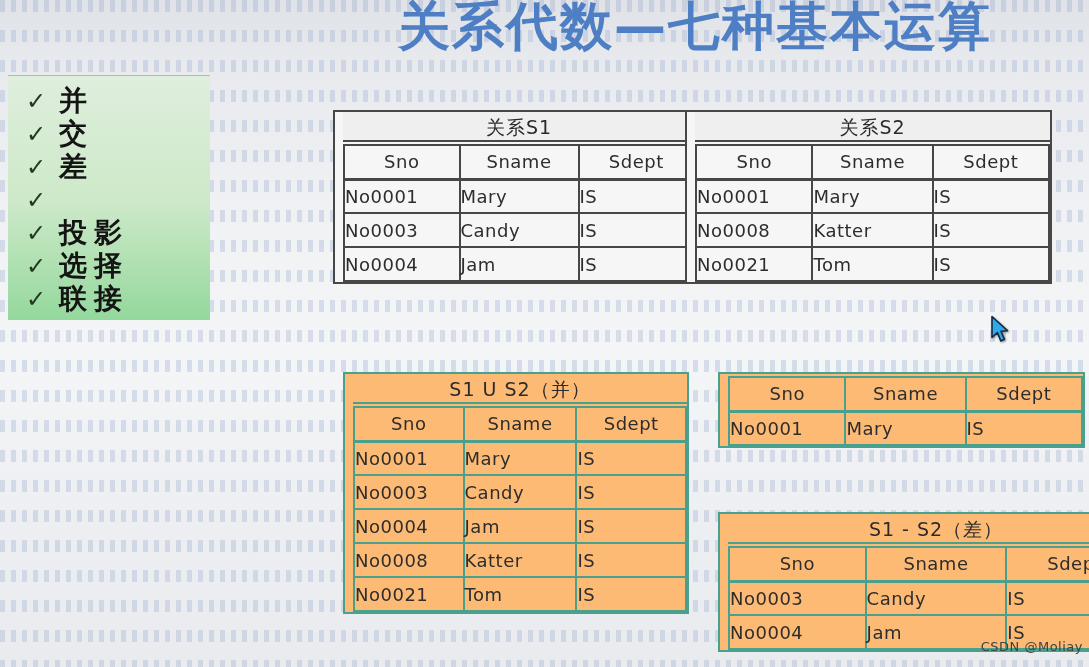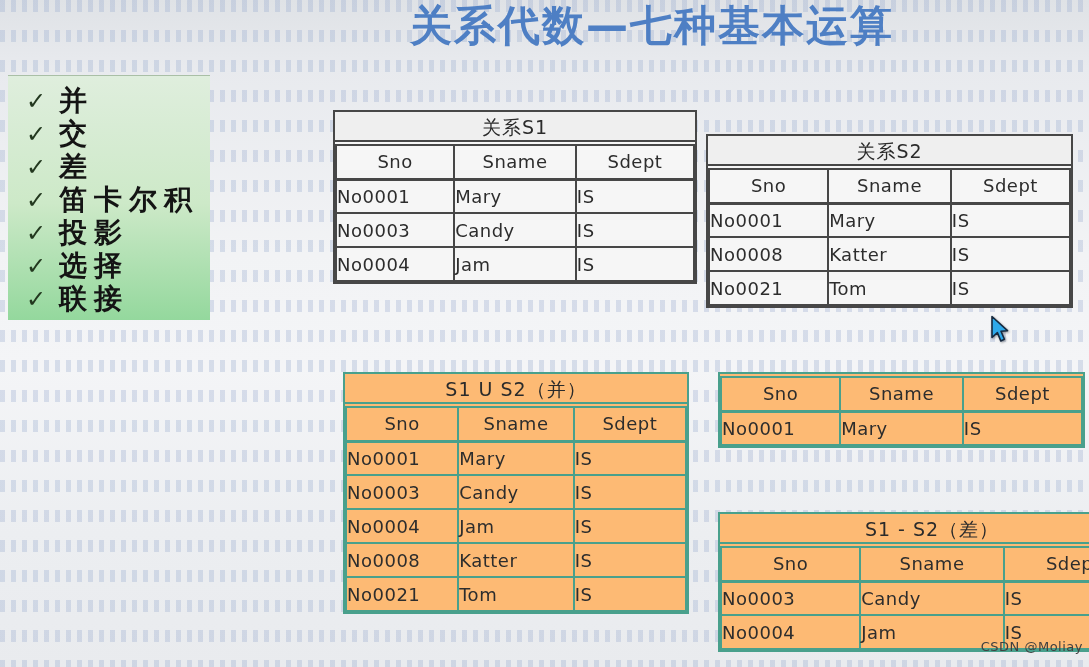--- a/index.html
+++ b/index.html
@@ -17,41 +17,41 @@
     font-family:"DejaVu Sans","Liberation Sans",sans-serif;
     background:linear-gradient(180deg,#dfe2e6 0%,#e8eaee 10%,#f2f3f5 38%,#f4f5f7 55%,#eceef1 80%,#e9ebee 100%);
   }
   .dash-pattern{
     position:absolute;inset:0;pointer-events:none;
     background-image:repeating-linear-gradient(90deg,rgba(151,170,206,0.32) 0 5px,transparent 5px 11px);
     -webkit-mask-image:repeating-linear-gradient(180deg,#000 0 12px,transparent 12px 30px);
     mask-image:repeating-linear-gradient(180deg,#000 0 12px,transparent 12px 30px);
   }
   .page-title{
-    position:absolute;left:410px;top:2px;white-space:nowrap;
-    font-size:42px;font-weight:bold;letter-spacing:2px;line-height:48px;
+    position:absolute;left:398px;top:2px;white-space:nowrap;
+    font-size:52px;font-weight:bold;letter-spacing:2px;line-height:48px;
     color:var(--title-blue);
   }
   .checklist{
     position:absolute;left:8px;top:75px;width:202px;height:245px;
     background:linear-gradient(180deg,var(--green-top) 0%,#cde9c8 52%,var(--green-bottom) 100%);
     border-top:1px solid #a9bfa6;
     padding:8px 0 0 18px;
   }
   .checklist ul{list-style:none;}
   .checklist li{
     display:flex;align-items:center;height:33px;
     font-size:28px;font-weight:bold;letter-spacing:7px;color:#141414;
     font-family:"DejaVu Serif","Liberation Serif",serif;
   }
   .check{
     font-size:24px;font-weight:bold;color:#23381f;margin-right:13px;
     letter-spacing:0;font-family:"DejaVu Sans","Liberation Sans",sans-serif;
   }
-  .tbl{position:absolute;border:2px solid var(--border);}
+  .tbl{position:absolute;border:2px solid var(--border);padding-left:8px;}
   .tbl.dark{--border:var(--border-dark);background:#f6f6f6;}
   .tbl.teal{--border:var(--border-teal);background:#fdba74;}
   .tbl-title{
     height:30px;line-height:30px;text-align:center;
     font-size:19px;color:#2b2b2b;letter-spacing:1px;
     border-bottom:2px solid var(--border);
   }
   .tbl.dark .tbl-title{background:#efefef;}
   .tbl table{
     width:100%;border-collapse:collapse;margin-top:2px;
@@ -59,21 +59,21 @@
   }
   .tbl th,.tbl td{
     border:2px solid var(--border);
     height:34px;vertical-align:middle;
     font-size:18px;font-weight:normal;color:#2d2d2d;letter-spacing:0.5px;
   }
   .tbl th{border-bottom:3px solid var(--border);}
   .tbl th:first-child,.tbl td:first-child{width:33%;}
   .tbl th:nth-child(2),.tbl td:nth-child(2){width:34%;}
   .tbl-s1{left:333px;top:110px;width:364px;}
-  .tbl-s2{left:706px;top:110px;width:367px;margin-top:24px;}
+  .tbl-s2{left:685px;top:110px;width:367px;}
   .tbl-union{left:343px;top:372px;width:346px;}
   .tbl-intersection{left:718px;top:372px;width:367px;}
   .tbl-difference{left:718px;top:512px;width:428px;}
   .watermark{
     position:absolute;right:6px;bottom:13px;
     font-size:13px;color:#404040;letter-spacing:0.5px;
   }
   .cursor{
     position:absolute;left:990px;top:315px;width:19px;height:29px;
     pointer-events:none;filter:drop-shadow(1px 1px 1px rgba(0,0,0,0.35));
@@ -95,21 +95,20 @@
     <li>
         <span class="check">✓</span>
         <span>交</span>
       </li>
     <li>
         <span class="check">✓</span>
         <span>差</span>
       </li>
     <li>
         <span class="check">✓</span>
-        <span>笛卡尔积</span>
       </li>
     <li>
         <span class="check">✓</span>
         <span>投影</span>
       </li>
     <li>
         <span class="check">✓</span>
         <span>选择</span>
       </li>
     <li>

